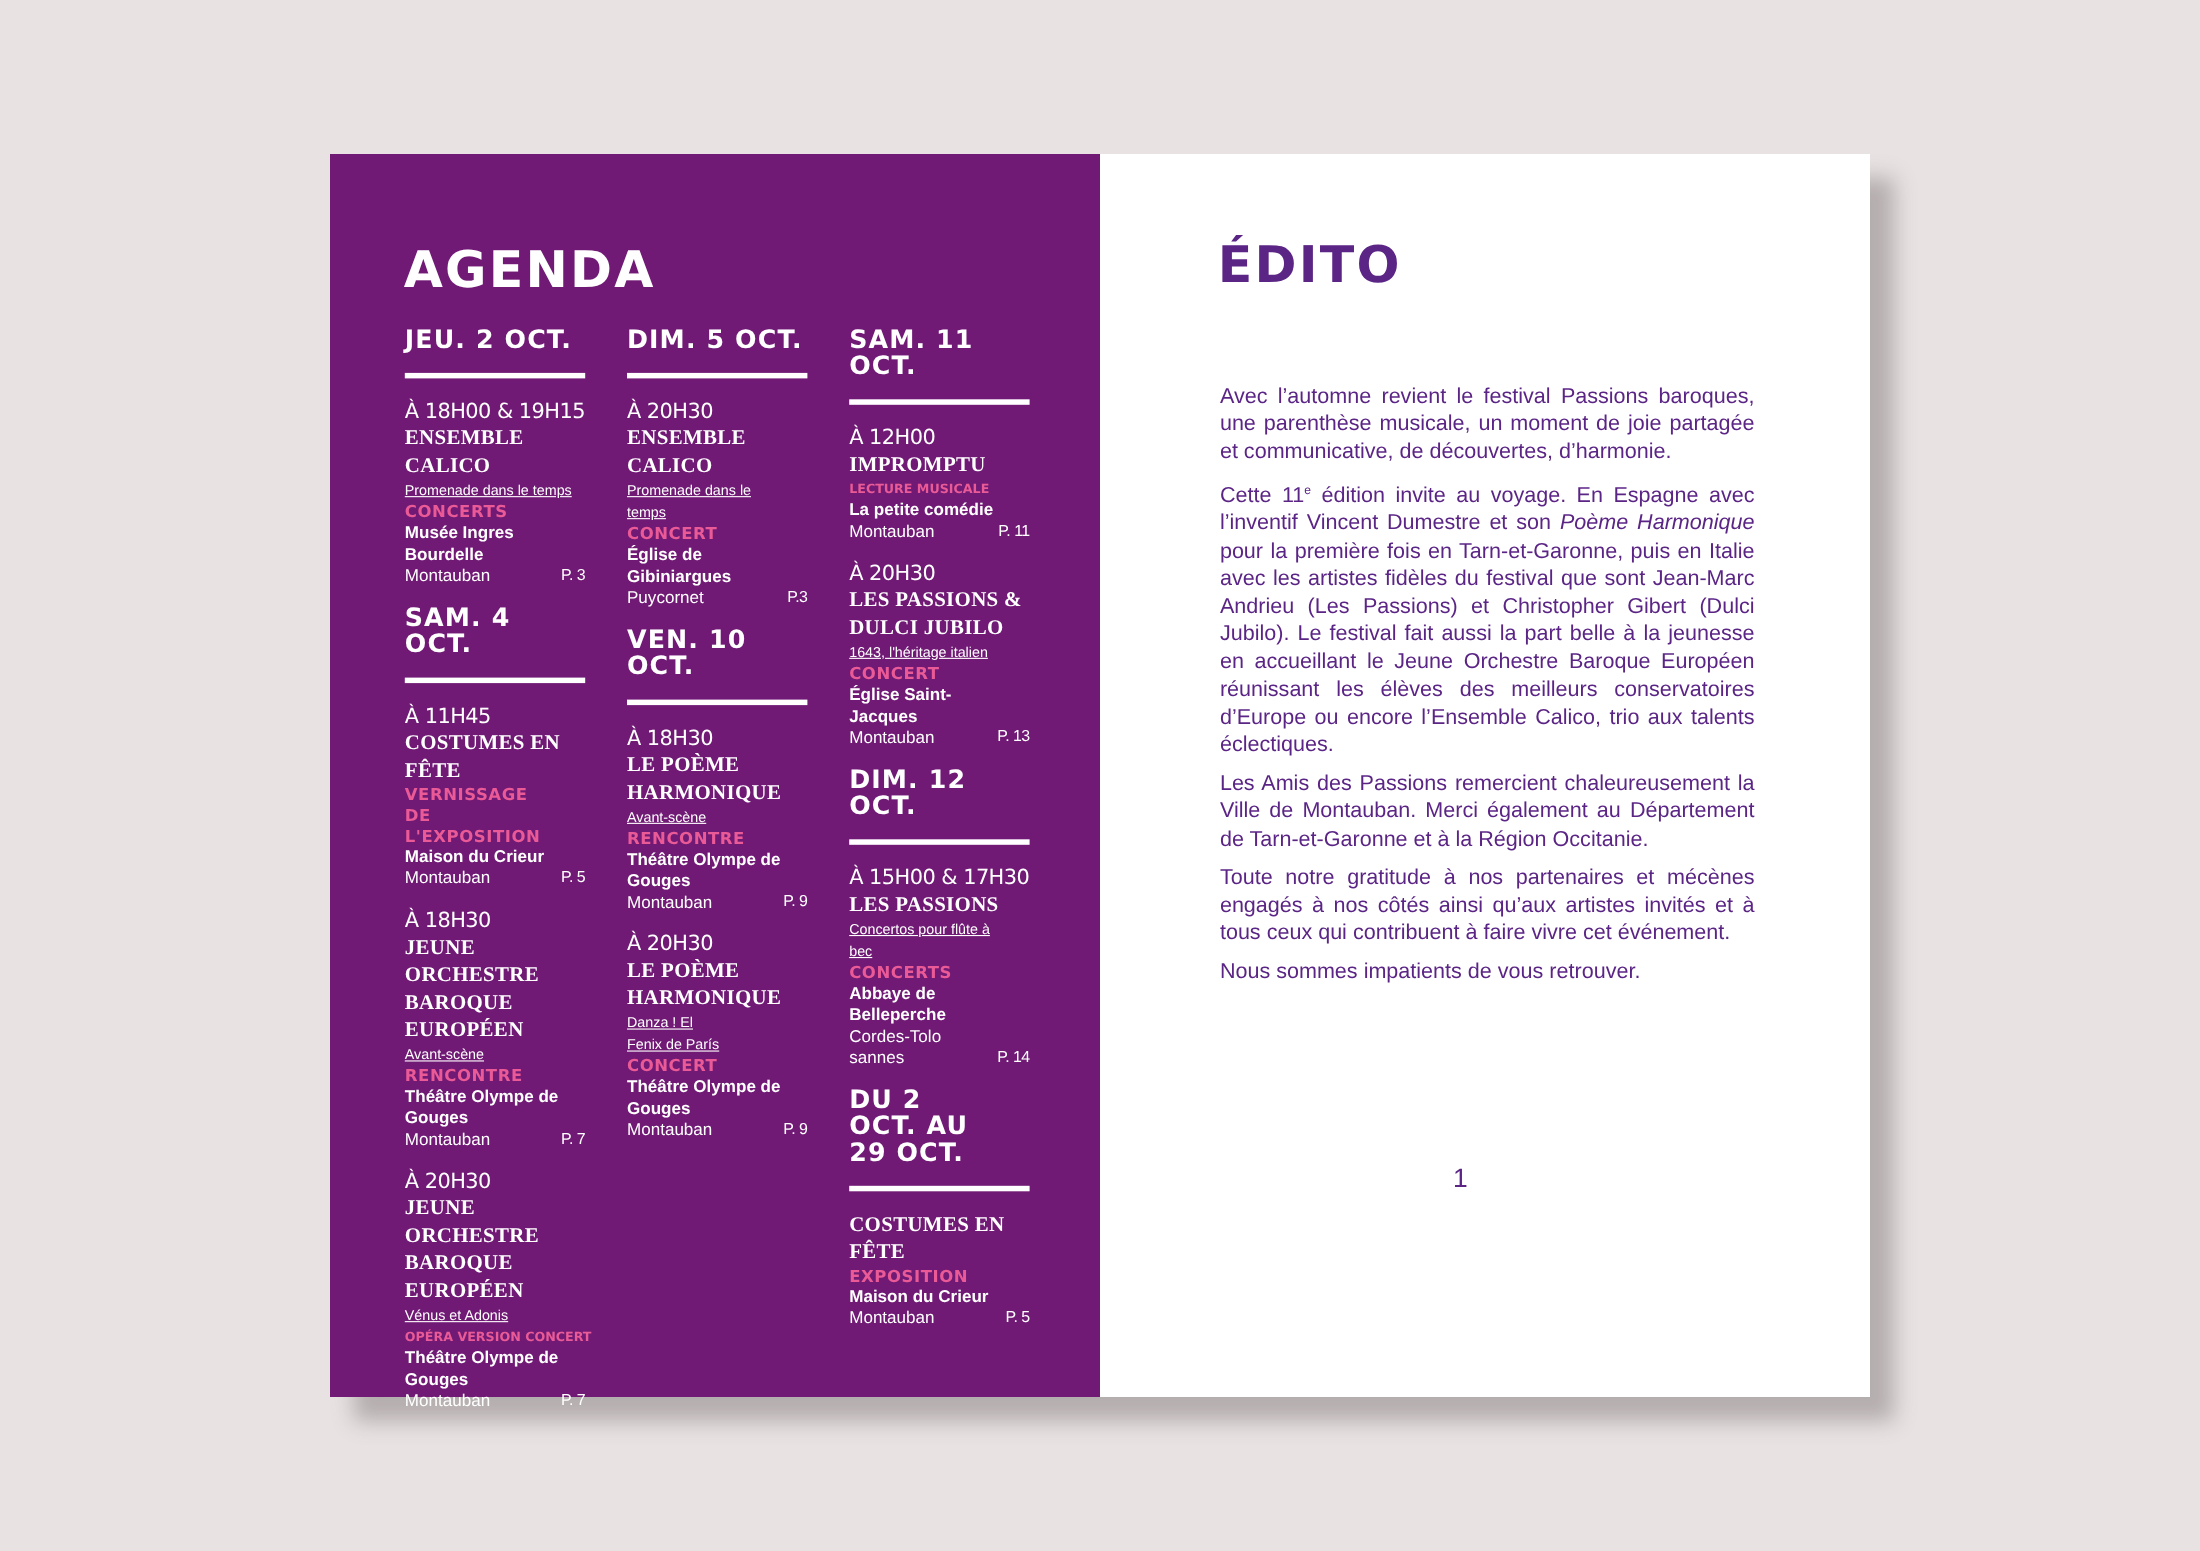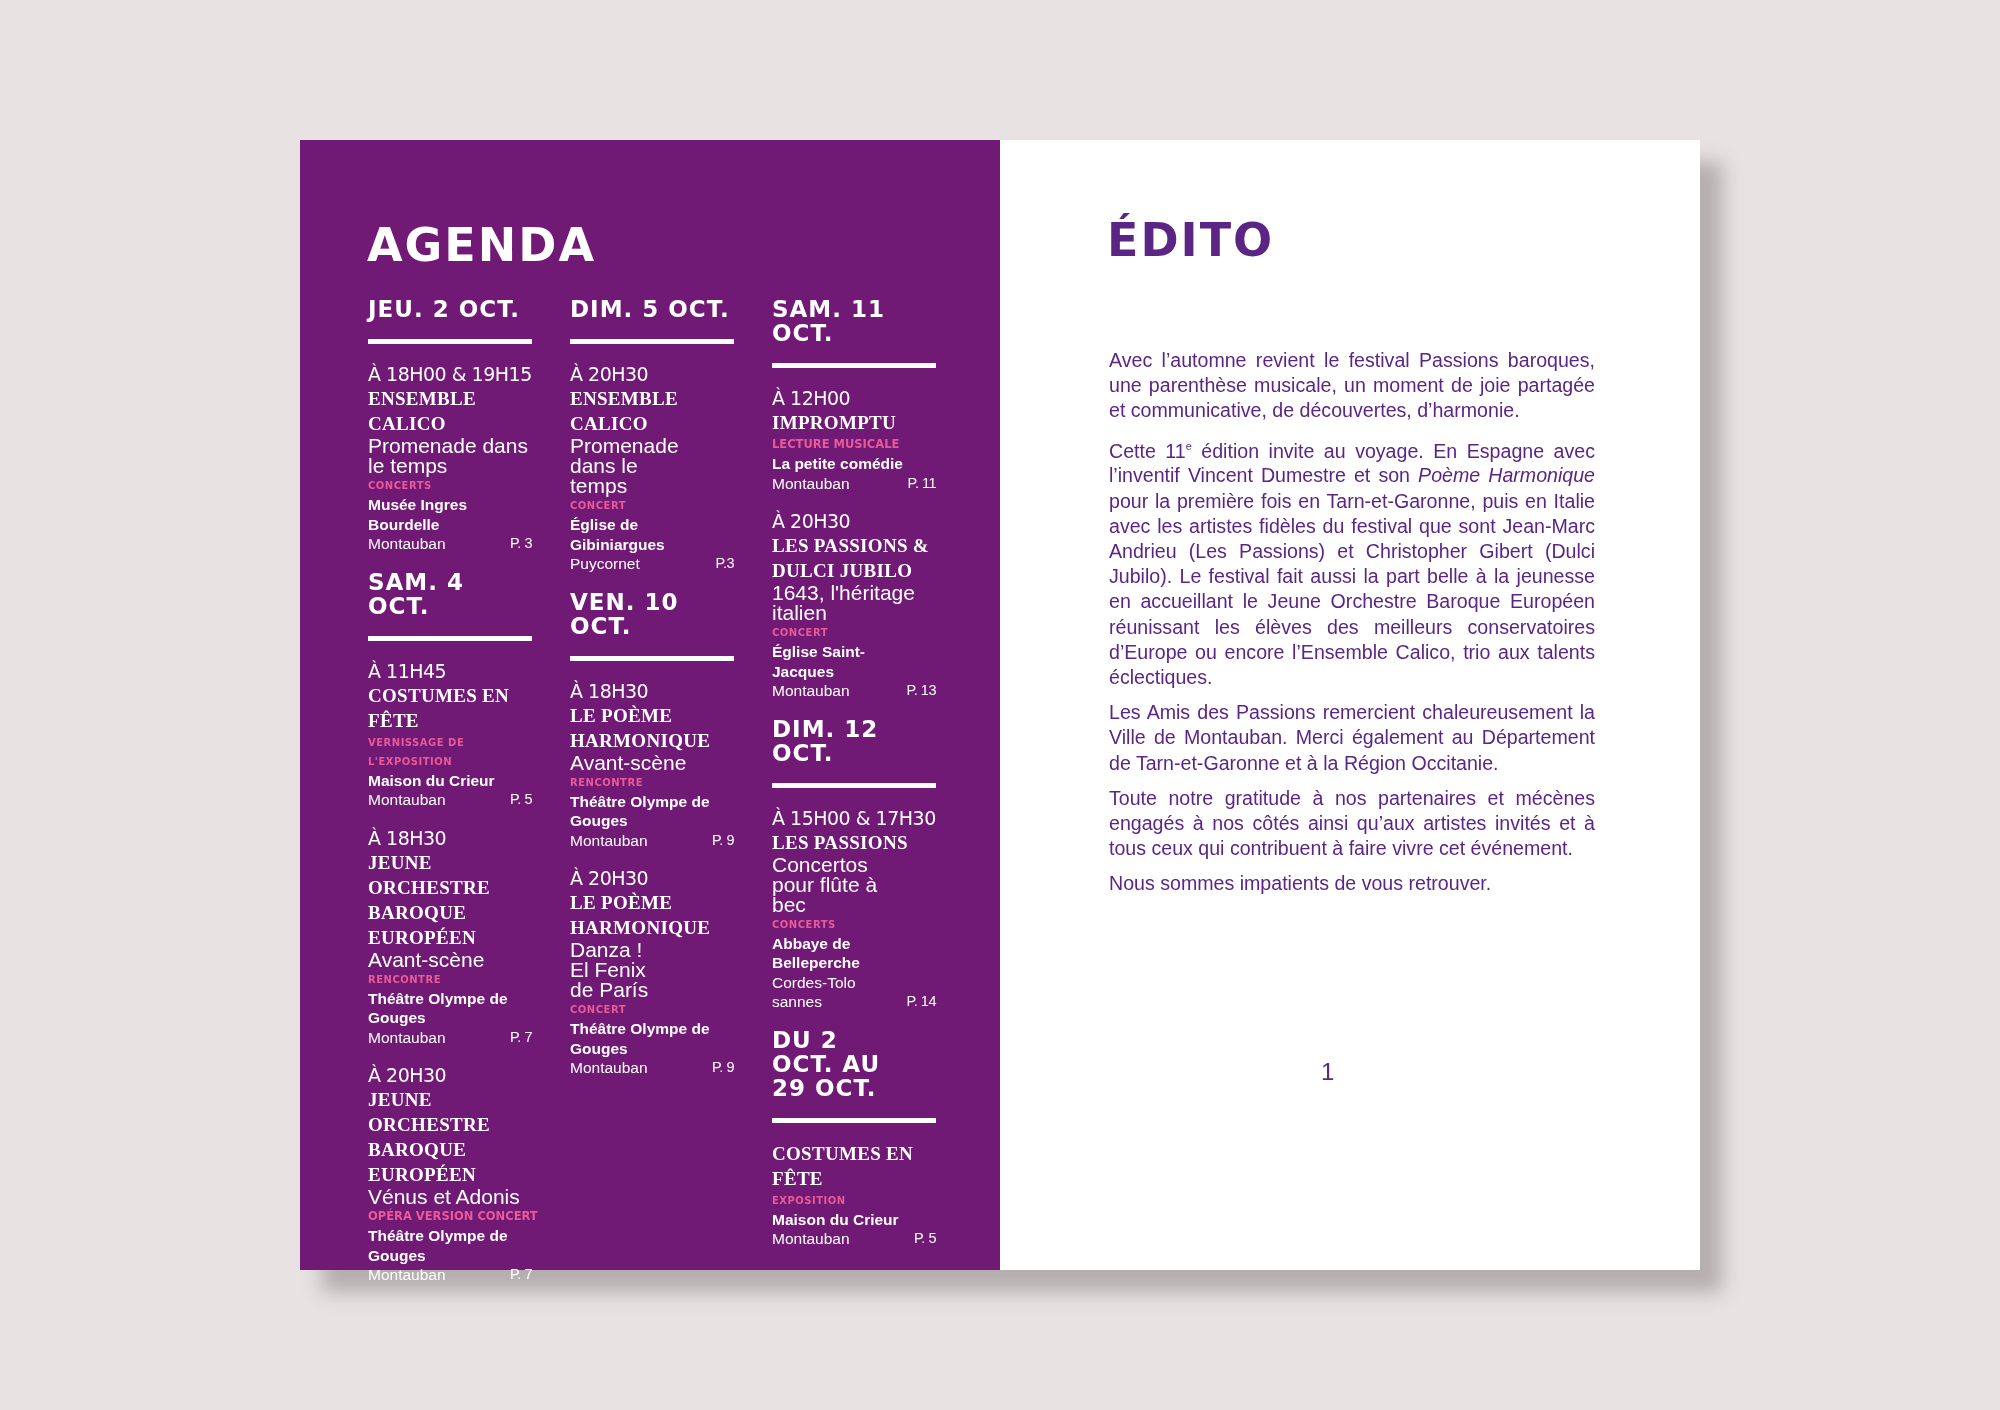--- a/index.html
+++ b/index.html
@@ -36,23 +36,23 @@
   .rule { height:5px; background:#fff; margin:18px 0 18px 0; }
   .event { margin-bottom:16px; }
   .time {
     font-family:"DejaVu Sans", sans-serif; font-size:19px; line-height:24px; font-weight:normal;
     letter-spacing:-0.5px;
   }
   .ev-title {
     font-family:Liberation Serif, serif; font-weight:bold; font-size:19px; line-height:25px;
     letter-spacing:0.3px;
   }
-  .sub { font-size:21px; line-height:20px; }
+  .sub { font-size:13px; line-height:20px;text-decoration:underline; }
   .cat {
-    font-family:"DejaVu Sans", sans-serif; font-weight:bold; font-size:10px; line-height:19px; color:#ea5a96;
+    font-family:"DejaVu Sans", sans-serif; font-weight:bold; font-size:15px; line-height:19px; color:#ea5a96;
     letter-spacing:0.5px;
   }
   .venue { font-weight:bold; font-size:15.5px; line-height:19.5px; }
   .city-row { display:flex; justify-content:space-between; font-size:15.5px; line-height:19.5px; }
   .page-ref { font-size:14.5px; letter-spacing:-0.5px; }
 
   .edito-title {
     position:absolute; left:107px; top:75px; margin:0;
     font-family:"DejaVu Sans", sans-serif; font-weight:bold; font-size:46px; letter-spacing:2px;
     line-height:50px; color:#5b2585;

